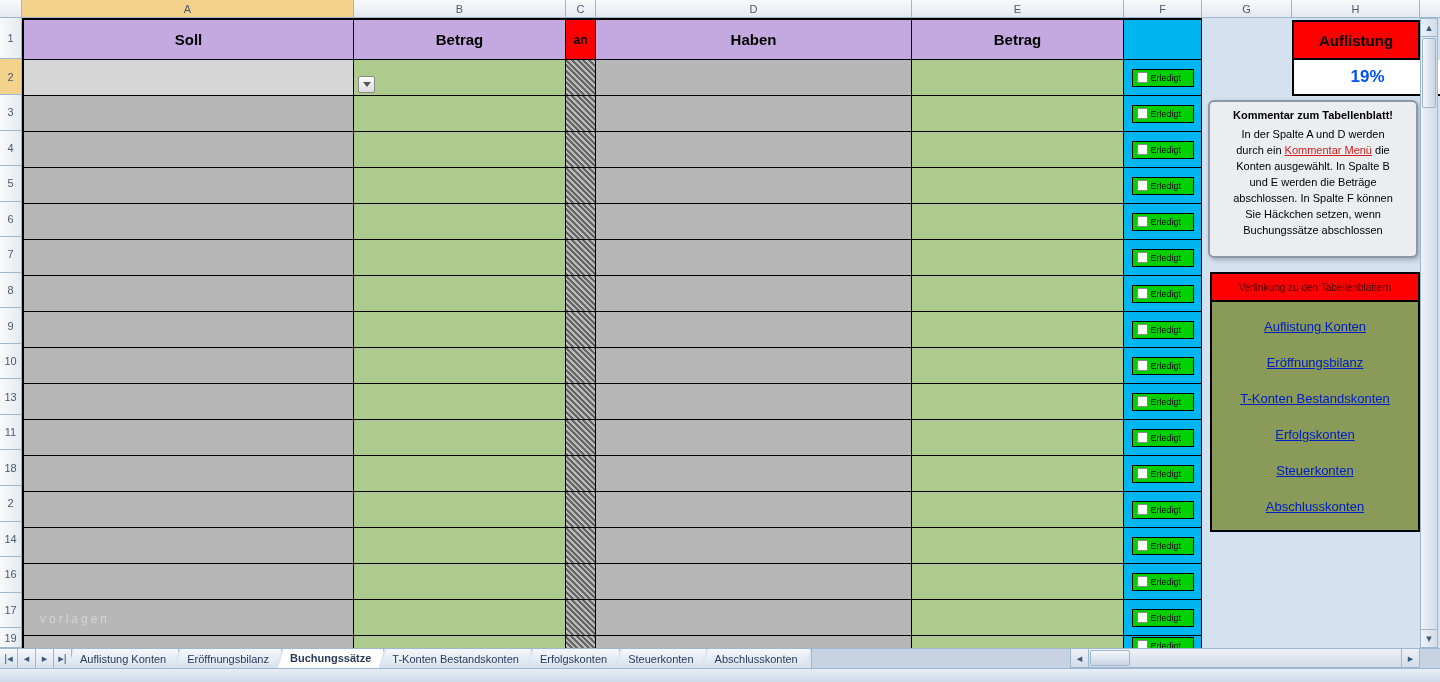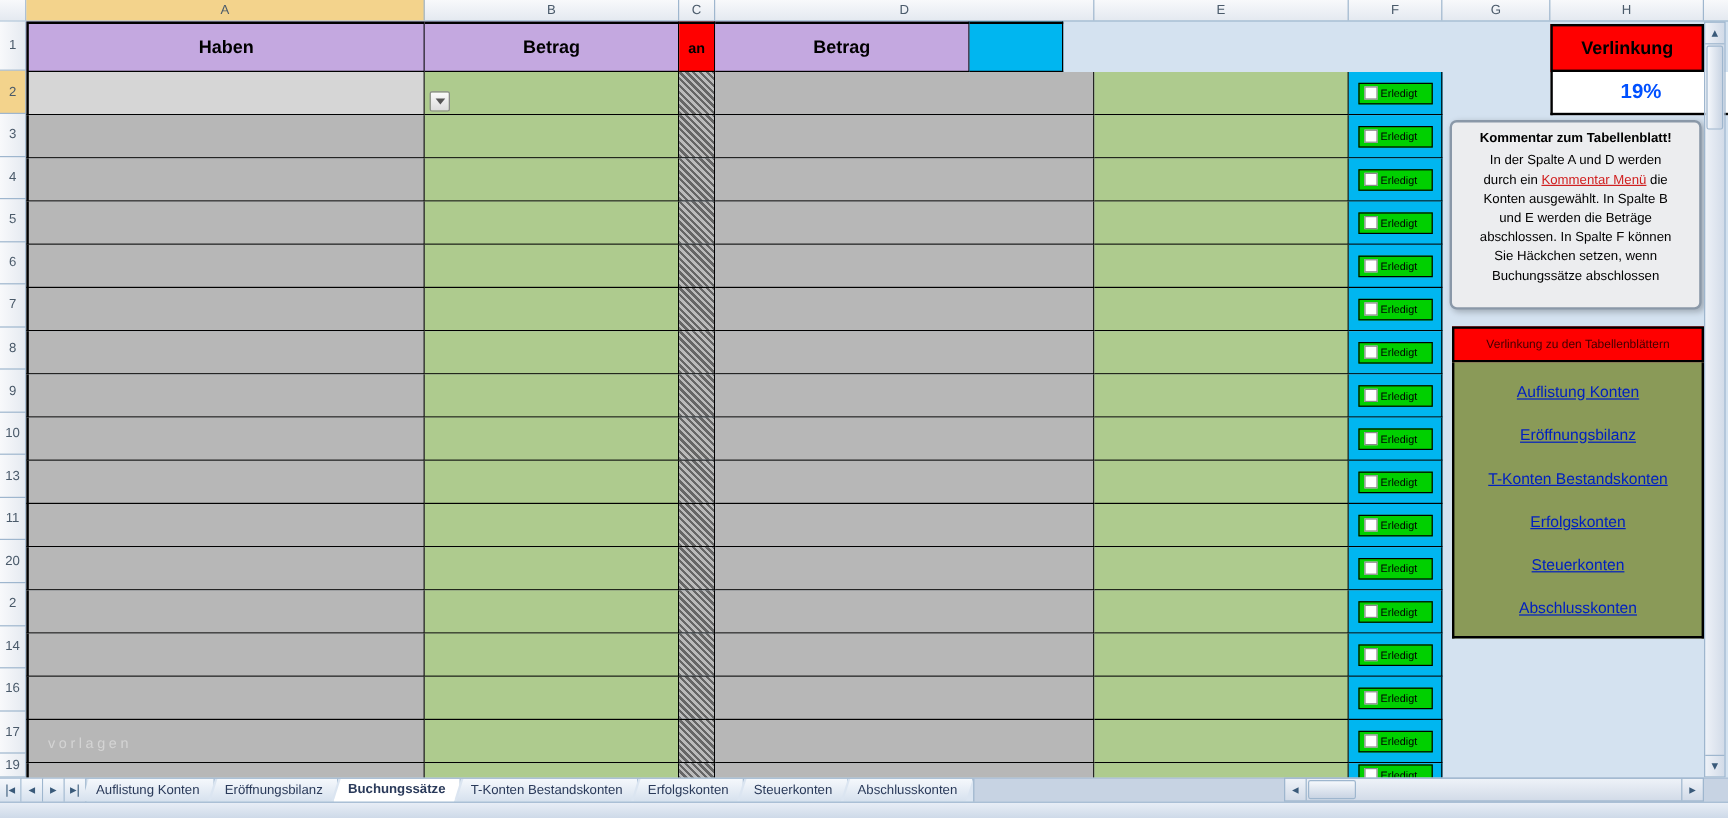--- a/index.html
+++ b/index.html
@@ -333,34 +333,35 @@
     <div class="row-header h-body">3</div>
     <div class="row-header h-body">4</div>
     <div class="row-header h-body">5</div>
     <div class="row-header h-body">6</div>
     <div class="row-header h-body">7</div>
     <div class="row-header h-body">8</div>
     <div class="row-header h-body">9</div>
     <div class="row-header h-body">10</div>
     <div class="row-header h-body">13</div>
     <div class="row-header h-body">11</div>
-    <div class="row-header h-body">20</div>
+    <div class="row-header h-body">18</div>
     <div class="row-header h-body">2</div>
     <div class="row-header h-body">14</div>
     <div class="row-header h-body">16</div>
     <div class="row-header h-body">17</div>
     <div class="row-header h-body" style="height:20px">19</div>
   </div>
 
   <div class="grid">
 
     <div class="grid-row">
-      <div class="cell hdr first wA h-head">Haben</div>
+      <div class="cell hdr first wA h-head">Soll</div>
       <div class="cell hdr wB h-head">Betrag</div>
       <div class="cell hdr red wC h-head">an</div>
+      <div class="cell hdr wD h-head">Haben</div>
       <div class="cell hdr wE h-head">Betrag</div>
       <div class="cell hdr cyan wF h-head"></div>
     </div>
 
     <div id="body-rows">
         <div class="grid-row">
           <div class="cell cA first wA h-body active-row" style=""></div>
           <div class="cell cB wB h-body" style=""></div>
           <div class="cell cC wC h-body" style=""></div>
           <div class="cell cD wD h-body" style=""></div>
@@ -579,21 +580,21 @@
               <span>Erledigt</span>
             </div>
           </div>
         </div>
       </div>
 
     <div class="dropdown-btn"></div>
   </div>
 </div>
 
-<div class="steuersatz-hdr">Verlinkung</div>
+<div class="steuersatz-hdr">Auflistung</div>
 <div class="steuersatz-val">19%</div>
 
 <div class="comment-box">
   <span class="title">Kommentar zum Tabellenblatt!</span>
   <span>In der Spalte A und D werden durch ein </span>
   <span class="dd">Kommentar Menü</span>
   <span> die Konten ausgewählt. In Spalte B und E werden die Beträge abschlossen. In Spalte F können Sie Häckchen setzen, wenn Buchungssätze abschlossen</span>
 </div>
 
 <div class="verlink-hdr">Verlinkung zu den Tabellenblättern</div>

